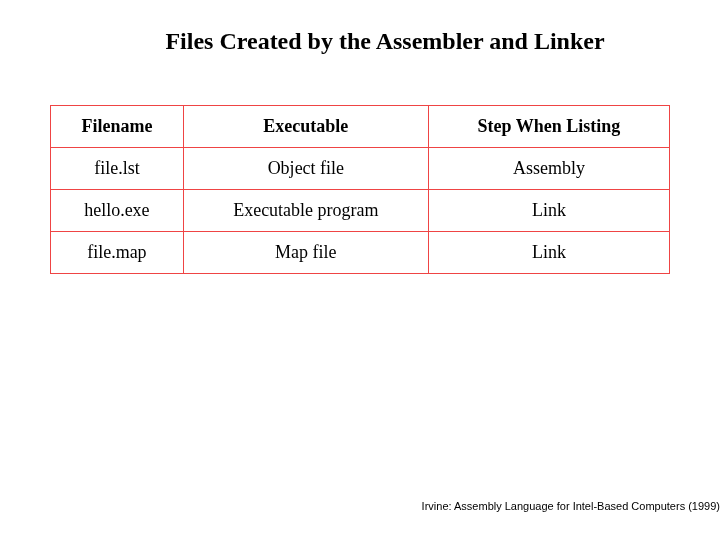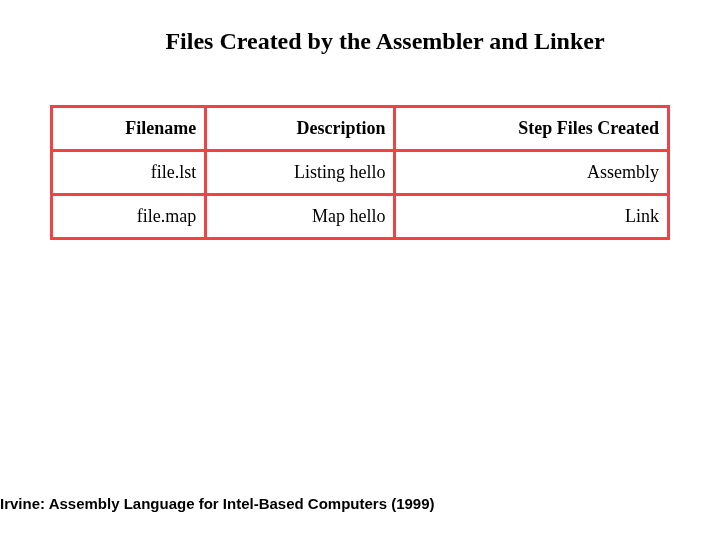--- a/index.html
+++ b/index.html
@@ -24,61 +24,65 @@
     }
     .table-wrap {
       margin: 50px 50px 0 50px;
     }
     table {
       width: 100%;
       border-collapse: collapse;
       font-size: 18px;
     }
     th, td {
-      border: 3px solid #ef4444;
+      border: 1px solid #ef4444;
       padding: 10px 8px;
-      text-align: right;
+      text-align: center;
       font-weight: normal;
     }
     th {
       font-weight: bold;
     }
     .footer {
       position: absolute;
       bottom: 28px;
       left: 0;
       right: 0;
-      text-align: left;
+      text-align: right;
       font-family: Arial, Helvetica, sans-serif;
-      font-size: 15px;
-      font-weight: bold;
+      font-size: 11px;
     }
   </style>
 </head>
 <body>
 
 <div class="title">Files Created by the Assembler and Linker</div>
 
 <div class="table-wrap">
   <table>
     <thead>
       <tr>
         <th>Filename</th>
-        <th>Description</th>
-        <th>Step Files Created</th>
+        <th>Executable</th>
+        <th>Step When Listing</th>
       </tr>
     </thead>
     <tbody>
       <tr>
         <td>file.lst</td>
-        <td>Listing hello</td>
+        <td>Object file</td>
         <td>Assembly</td>
       </tr>
       <tr>
+        <td>hello.exe</td>
+        <td>Executable program</td>
+        <td>Link</td>
+      </tr>
+      <tr>
         <td>file.map</td>
-        <td>Map hello</td>
+        <td>Map file</td>
         <td>Link</td>
       </tr>
     </tbody>
   </table>
 </div>
 
 <div class="footer">Irvine: Assembly Language for Intel-Based Computers (1999)</div>
 
 </body></html>

